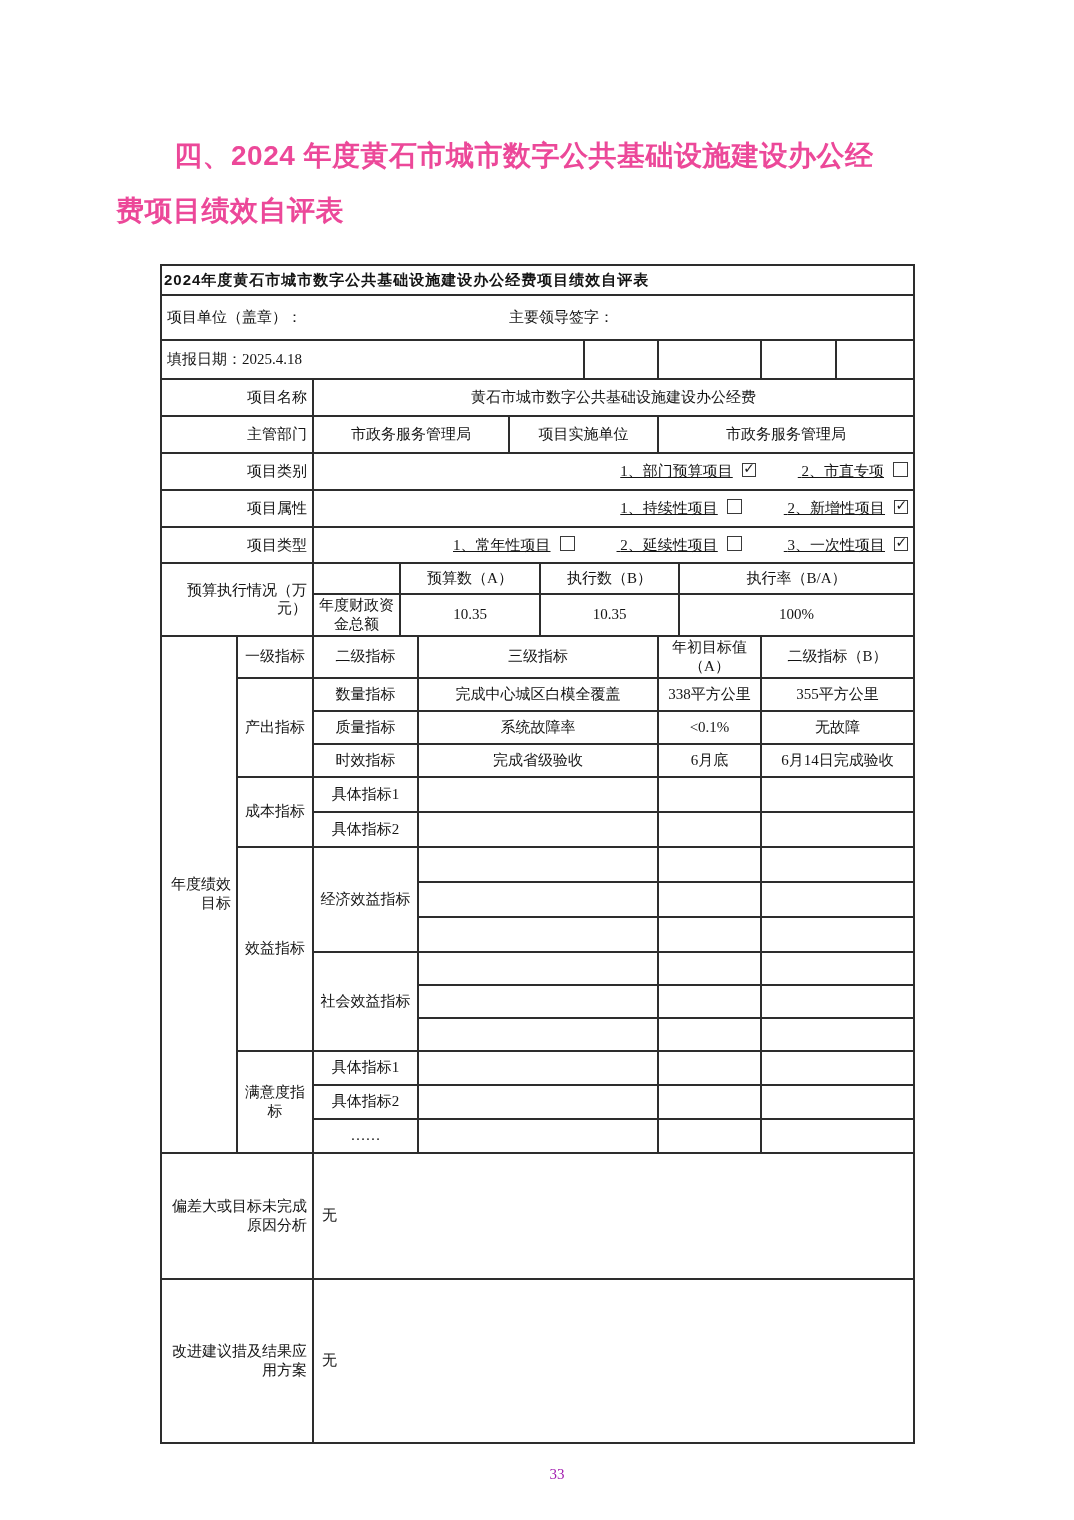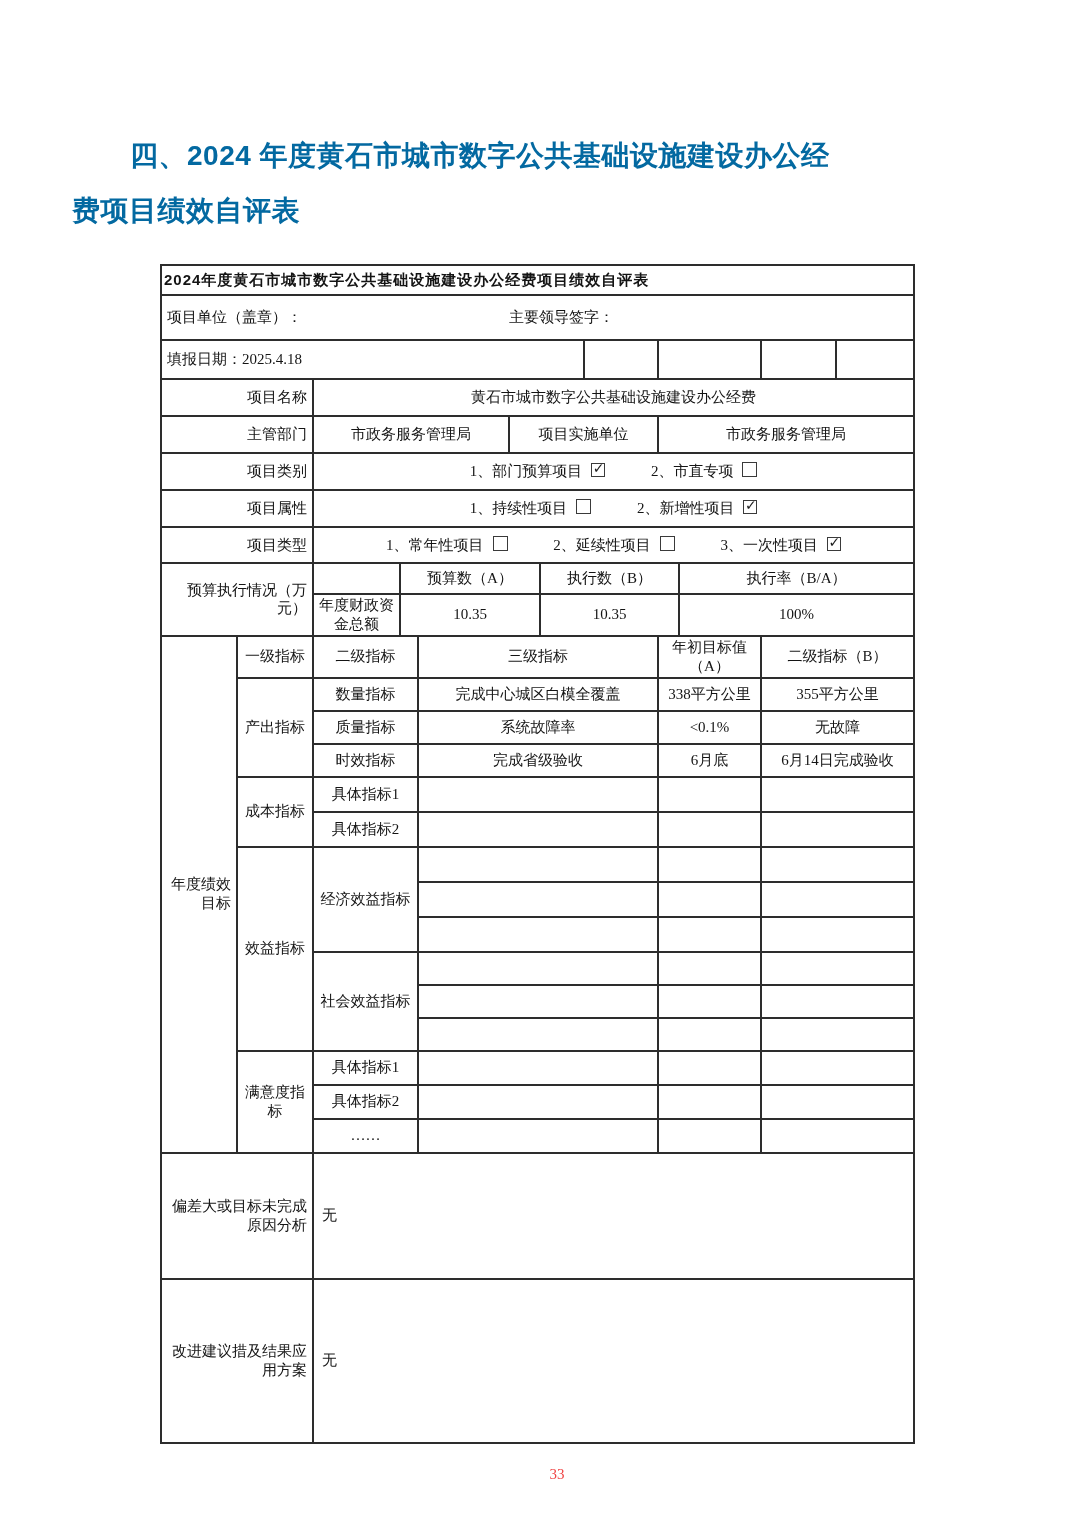--- a/index.html
+++ b/index.html
@@ -2,23 +2,23 @@
 <html><head>
 <meta charset="utf-8">
 <style>
   html,body{margin:0;padding:0;background:#ffffff;}
   .page{
     position:relative;width:1074px;height:1520px;background:#fff;
     font-family:"Liberation Serif","DejaVu Serif",serif;color:#141414;
     box-sizing:border-box;overflow:hidden;
   }
   .doc-title{
-    padding-top:128px;margin-left:72px;width:760px;
+    padding-top:128px;margin-left:116px;width:760px;
     font-family:"Liberation Sans","DejaVu Sans",sans-serif;
-    font-weight:bold;font-size:28px;line-height:55px;color:#0369a1;
+    font-weight:bold;font-size:28px;line-height:55px;color:#ec4899;
     letter-spacing:0.5px;
   }
   .doc-title .t1{text-indent:58px;white-space:nowrap;}
   .doc-title .t2{white-space:nowrap;}
   table.form{
     margin:26px 0 0 160px;width:753px;table-layout:fixed;
     border-collapse:collapse;border:2.5px solid #1c1c1c;
   }
   table.form td{
     border:2px solid #2d2d2d;padding:2px 5px;font-size:15px;
@@ -31,38 +31,38 @@
     padding:1px 2px !important;white-space:nowrap;
   }
   .r-title td{border-bottom:1px solid #bdbdbd;margin-top:18px;}
   .r-meta td{border-top:1px solid #bdbdbd;border-bottom:1px solid #bdbdbd;font-size:17px;padding-left:6px;}
   .r-meta .unit{display:inline-block;width:342px;}
   .r-date td{border-top:1px solid #bdbdbd;border-right:2px solid #d9d9d9;font-size:17px;padding-left:6px;}
   .r-date td.faint{border-left:2px solid #d9d9d9;}
   .lbl{text-align:right;}
   .ctr{text-align:center;}
   .sm{font-size:14px;padding:1px !important;}
-  .opts{text-align:center;padding-left:5px !important;}
+  .opts{text-align:right;padding-left:5px !important;text-decoration:underline;}
   .opt{margin-right:42px;white-space:nowrap;}
   .opt:last-child{margin-right:0;}
   .cb{
     display:inline-block;width:13px;height:13px;border:1.6px solid #3a3a3a;
     margin-left:9px;vertical-align:-1px;position:relative;
   }
   .cb[data-state="checked"]{width:12px;height:12px;}
   .cb[data-state="checked"]::after{
     content:"\2713";position:absolute;left:0.5px;top:-4px;font-size:14px;
     font-weight:bold;color:#1c1c1c;font-family:"DejaVu Sans",sans-serif;
   }
   .val{text-align:left;padding-left:8px !important;}
   .h30{height:30px}.h45{height:45px}.h39{height:39px}.h37{height:37px}
   .h36{height:36px}.h31{height:31px}.h38{height:38px}.h42{height:42px}
   .h33{height:33px}.h35{height:35px}.h34{height:34px}
   .h108{height:126px}.h140{height:164px}
-  .pageno{margin-top:22px;text-align:center;font-size:15px;color:#ef4444;padding-left:40px;}
+  .pageno{margin-top:22px;text-align:center;font-size:15px;color:#a21caf;padding-left:40px;}
 </style>
 </head>
 <body>
 
 <div class="page">
 
   <div class="doc-title">
     <div class="t1">四、2024 年度黄石市城市数字公共基础设施建设办公经</div>
     <div class="t2">费项目绩效自评表</div>
   </div>

